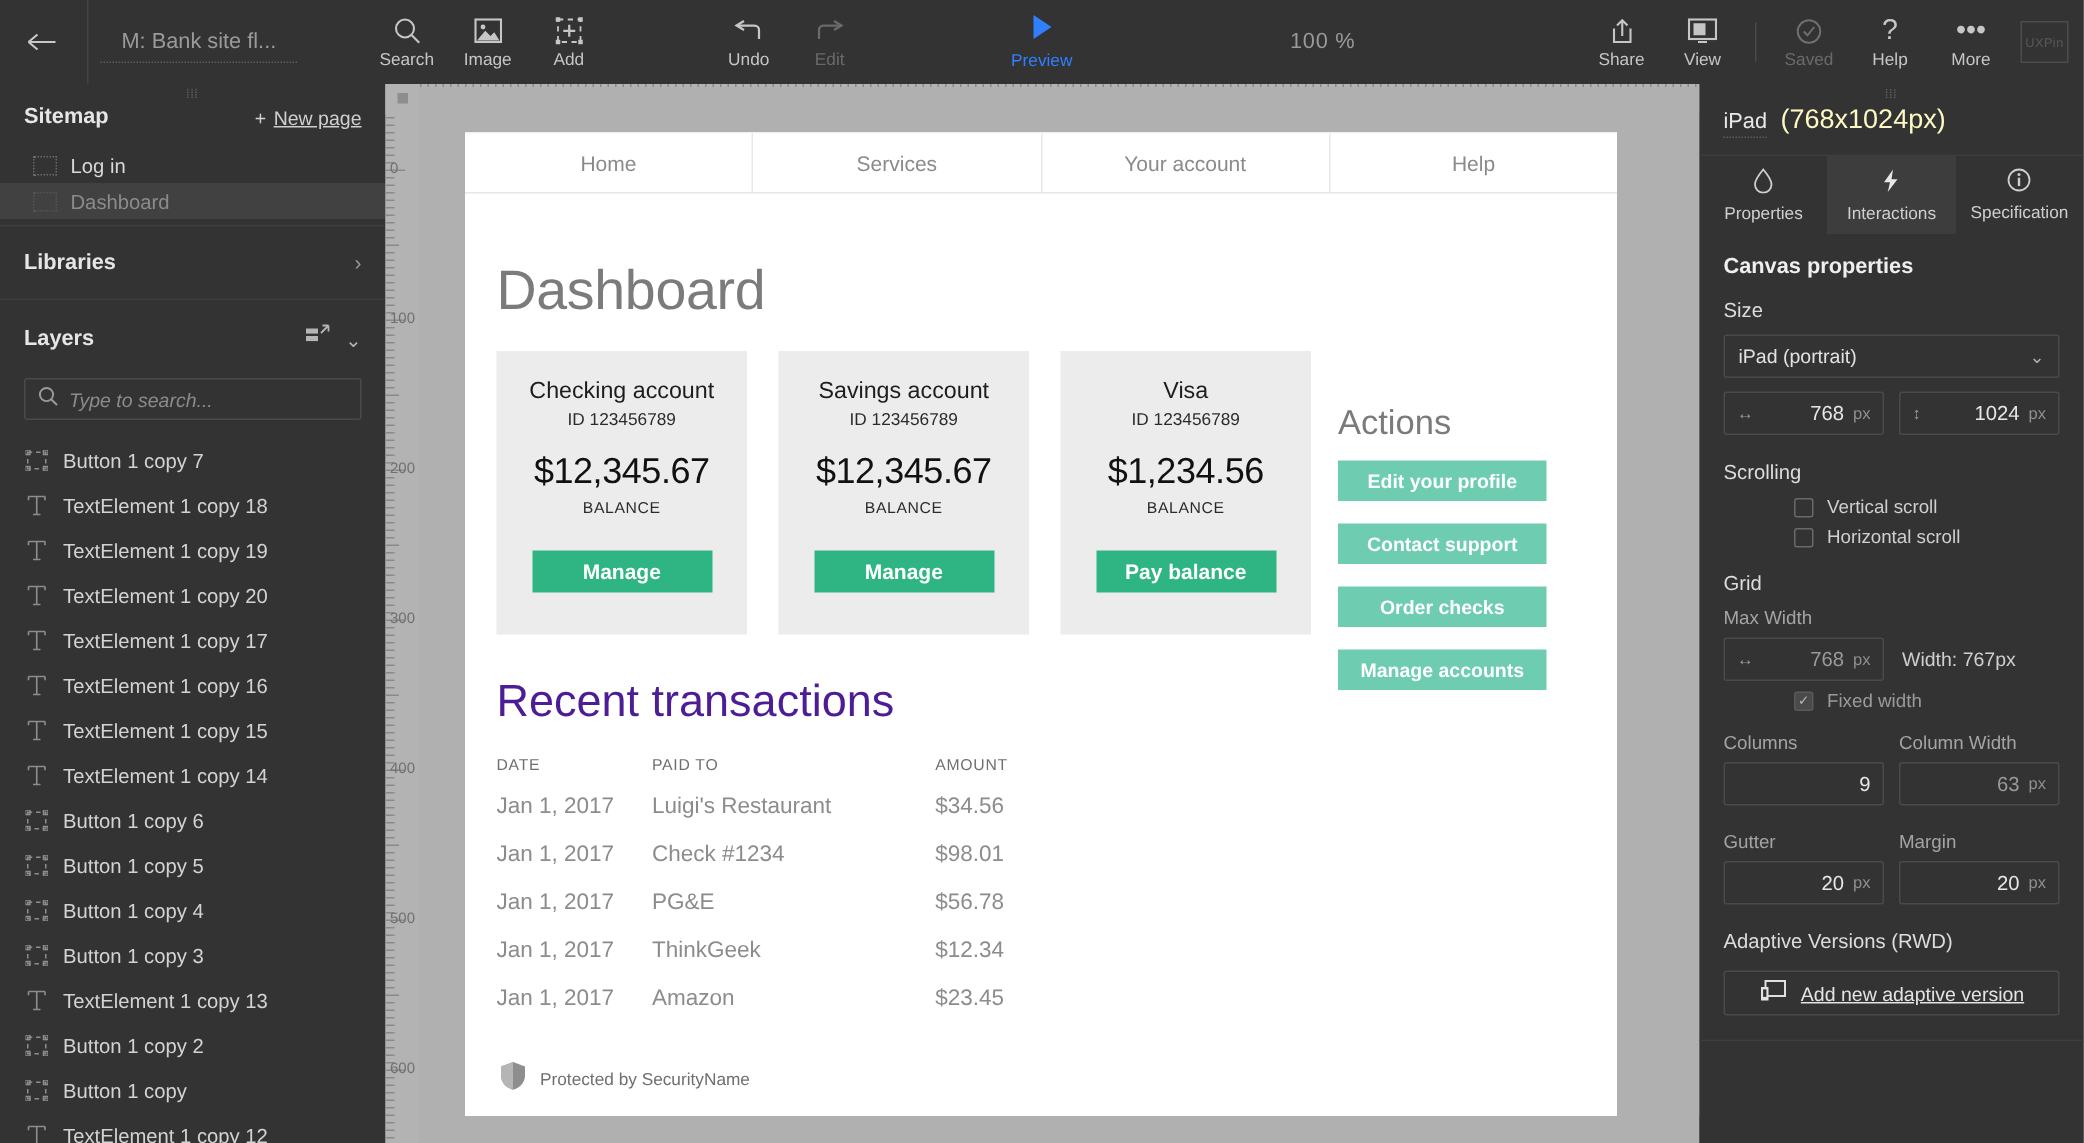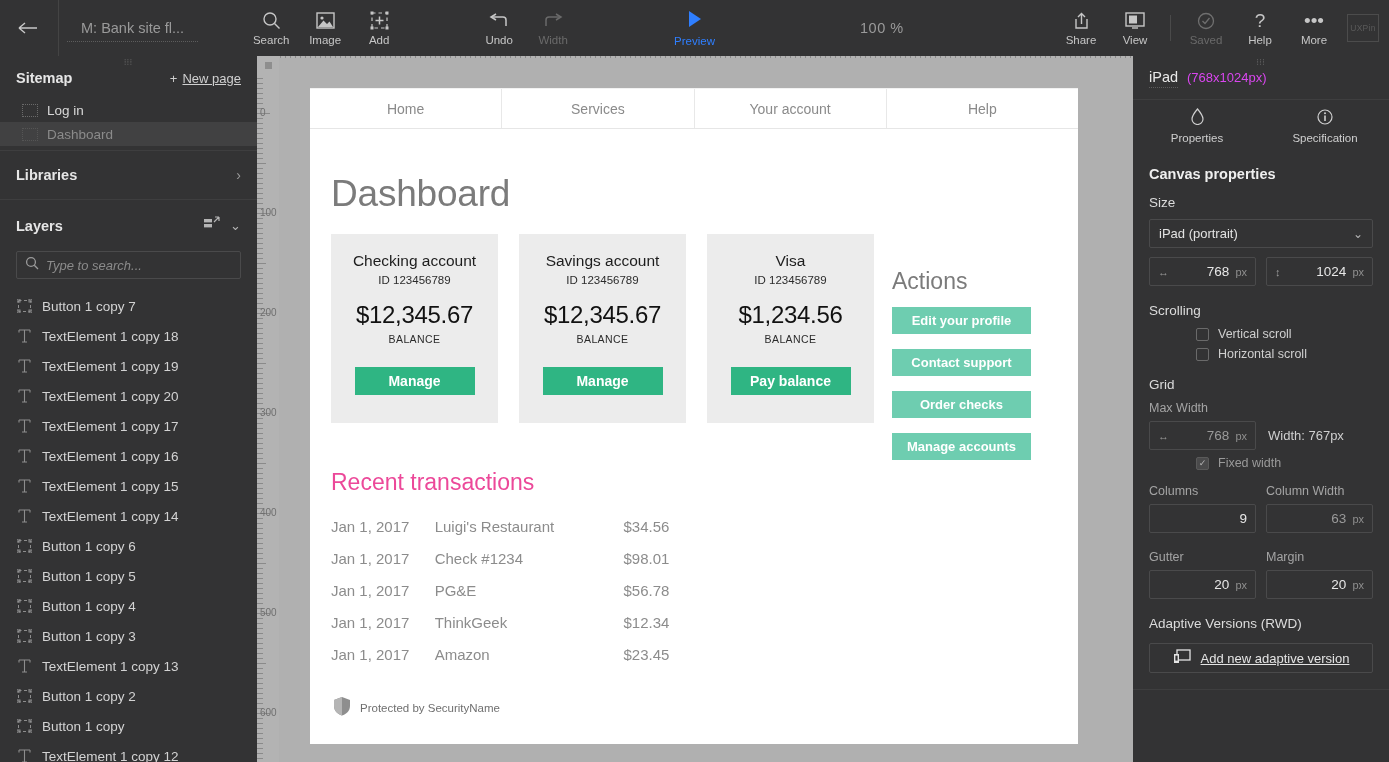--- a/index.html
+++ b/index.html
@@ -153,41 +153,41 @@
   }
 
   .actions-col { position: absolute; left: 582px; top: 180px; width: 160px; }
   .actions-title { font-size: 23px; color: #7b7b7b; margin-bottom: 12px; }
   .action-btn {
     width: 139px; height: 27px; background: #6ecdb0; color: #fff;
     display: flex; align-items: center; justify-content: center;
     font-size: 13px; margin-bottom: 15px; cursor: pointer; font-weight: bold;
   }
 
-  .recent-title { font-size: 23px; color: #ec4899; padding: 46px 0 0 21px; }
+  .recent-title { font-size: 30px; color: #4c1d95; padding: 28px 0 0 21px; }
   .tx-table { padding: 14px 0 0 21px; width: 420px; }
   .tx-row { display: flex; height: 32px; align-items: center; }
   .tx-head { font-size: 10.5px; color: #6f6f6f; letter-spacing: .5px; height: 22px; }
   .c-date { width: 107px; }
   .c-paid { width: 195px; }
   .c-amt  { width: 110px; }
   .tx-row .cell { font-size: 15px; color: #8c8c8c; }
   .tx-head .cell { font-size: 10.5px; color: #6f6f6f; letter-spacing: .5px; }
 
   .footer-sec { display: flex; align-items: center; gap: 9px; padding: 26px 0 0 23px; }
   .footer-sec .txt { font-size: 11.5px; color: #6f6f6f; }
 
   
   .rightpanel {
     position: absolute; right: 0; top: 56px; width: 256px; height: 706px;
     background: #333334; color: #d2d2d2; overflow: hidden;
   }
   .rp-head { padding: 4px 16px 11px 16px; display: flex; align-items: baseline; gap: 9px; }
   .rp-dev { font-size: 14.5px; color: #e9e9e9; border-bottom: 1px dotted #5d5d5d; padding-bottom: 2px; cursor: pointer; }
-  .rp-dim { font-size: 13px; color: #d946ef; }
+  .rp-dim { font-size: 18px; color: #fef9c3; }
   .tabs { display: flex; border-top: 1px solid #3e3e3f; }
   .tab {
     flex: 1; height: 52px; display: flex; flex-direction: column; align-items: center; justify-content: center;
     gap: 5px; font-size: 11.5px; color: #cfcfcf; cursor: pointer;
   }
   .tab.active { background: #3d3d3e; }
   .rp-body { padding: 14px 16px 0 16px; }
   .rp-h3 { font-size: 14.5px; font-weight: bold; color: #efefef; margin-bottom: 13px; }
   .rp-h4 { font-size: 13.5px; color: #dcdcdc; margin-bottom: 9px; }
   .rp-label { font-size: 12.5px; color: #a4a4a4; margin-bottom: 6px; }
@@ -279,21 +279,21 @@
         </span>
         <span class="lbl">Undo</span>
       </div>
       <div class="tool disabled">
         <span class="glyph">
           <svg width="20" height="16" viewBox="0 0 20 16">
               <path d="M3 13 V7 a3 3 0 0 1 3 -3 H17" stroke="#6a6a6a" stroke-width="1.5" fill="none"></path>
               <path d="M13 1 L18 4 L13 7" stroke="#6a6a6a" stroke-width="1.5" fill="none"></path>
             </svg>
         </span>
-        <span class="lbl">Width</span>
+        <span class="lbl">Edit</span>
       </div>
     </div>
 
     <div class="preview-wrap">
       <div class="preview">
         <span class="glyph">
           <svg width="18" height="18" viewBox="0 0 18 18">
               <path d="M3 1 L15 9 L3 17 Z" fill="#2f7fff"></path>
             </svg>
         </span>
@@ -930,20 +930,25 @@
         <div class="actions-col">
           <div class="actions-title">Actions</div>
           <div class="action-btn">Edit your profile</div>
           <div class="action-btn">Contact support</div>
           <div class="action-btn">Order checks</div>
           <div class="action-btn">Manage accounts</div>
         </div>
 
         <div class="recent-title">Recent transactions</div>
         <div class="tx-table">
+          <div class="tx-row tx-head">
+            <div class="cell c-date">DATE</div>
+            <div class="cell c-paid">PAID TO</div>
+            <div class="cell c-amt">AMOUNT</div>
+          </div>
           <div id="tx-rows">
               <div class="tx-row">
                 <div class="cell c-date">Jan 1, 2017</div>
                 <div class="cell c-paid">Luigi's Restaurant</div>
                 <div class="cell c-amt">$34.56</div>
               </div>
               <div class="tx-row">
                 <div class="cell c-date">Jan 1, 2017</div>
                 <div class="cell c-paid">Check #1234</div>
                 <div class="cell c-amt">$98.01</div>
@@ -988,20 +993,28 @@
     </div>
     <div class="tabs">
       <div class="tab">
         <span>
           <svg width="15" height="17" viewBox="0 0 15 17">
               <path d="M7.5 1 C7.5 1 2 7.5 2 11 a5.5 5.5 0 0 0 11 0 C13 7.5 7.5 1 7.5 1 Z" fill="none" stroke="#cfcfcf" stroke-width="1.2"></path>
             </svg>
         </span>
         <span>Properties</span>
       </div>
+      <div class="tab active">
+        <span>
+          <svg width="13" height="17" viewBox="0 0 13 17">
+              <path d="M8 1 L2 9.5 H6 L4.5 16 L11 7.5 H7 Z" fill="#e7e7e7"></path>
+            </svg>
+        </span>
+        <span>Interactions</span>
+      </div>
       <div class="tab">
         <span>
           <svg width="16" height="16" viewBox="0 0 16 16">
               <circle cx="8" cy="8" r="7" fill="none" stroke="#cfcfcf" stroke-width="1.2"></circle>
               <circle cx="8" cy="4.3" r="1" fill="#cfcfcf"></circle>
               <rect x="7.2" y="6.5" width="1.6" height="5.5" fill="#cfcfcf"></rect>
             </svg>
         </span>
         <span>Specification</span>
       </div>

